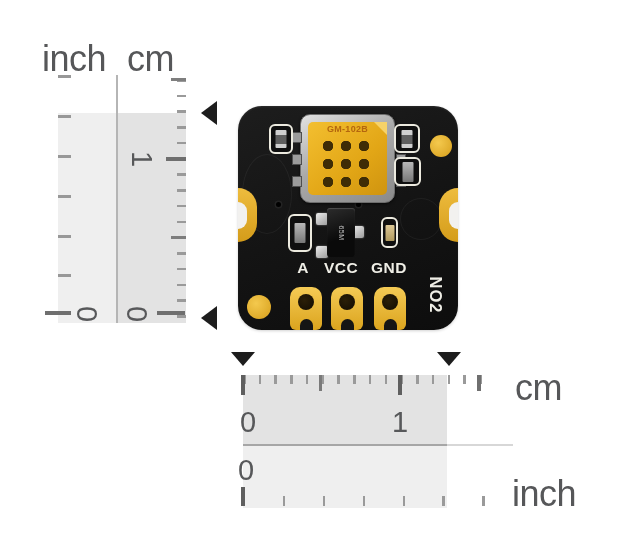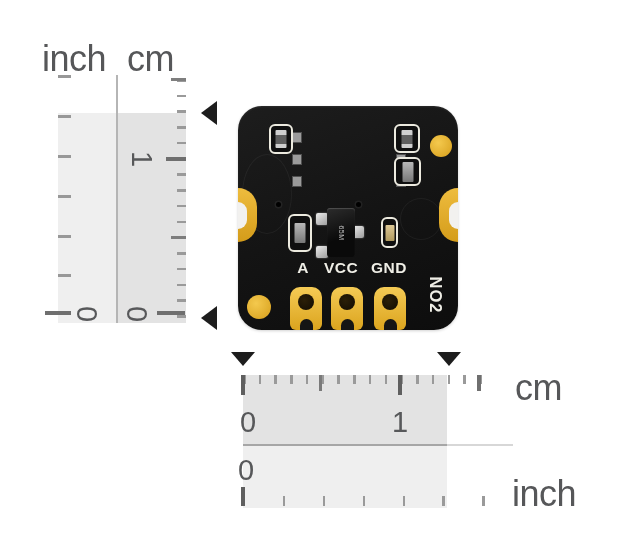--- a/index.html
+++ b/index.html
@@ -149,20 +149,27 @@
     <div class="notch-gold notch-left">
       <div class="notch-void notch-void-left"></div>
     </div>
     <div class="notch-gold notch-right">
       <div class="notch-void notch-void-right"></div>
     </div>
 
     <div class="gold-dot" style="left:192px;top:29px;width:22px;height:22px;"></div>
     <div class="gold-dot" style="left:9px;top:189px;width:24px;height:24px;"></div>
 
+    <div class="sensor-frame">
+      <div class="sensor-gold">
+        <div class="sensor-fold"></div>
+        <div class="sensor-marking">GM-102B</div>
+        <div class="sensor-holes"></div>
+      </div>
+    </div>
 
     <div class="sensor-pin" style="left:54px;top:26px;"></div>
     <div class="sensor-pin" style="left:54px;top:48px;"></div>
     <div class="sensor-pin" style="left:54px;top:70px;"></div>
     <div class="sensor-pin" style="left:158px;top:26px;"></div>
     <div class="sensor-pin" style="left:158px;top:48px;"></div>
     <div class="sensor-pin" style="left:158px;top:70px;"></div>
 
     <div class="silk" style="left:31px;top:18px;width:24px;height:30px;">
       <div class="smd smd-res"></div>

